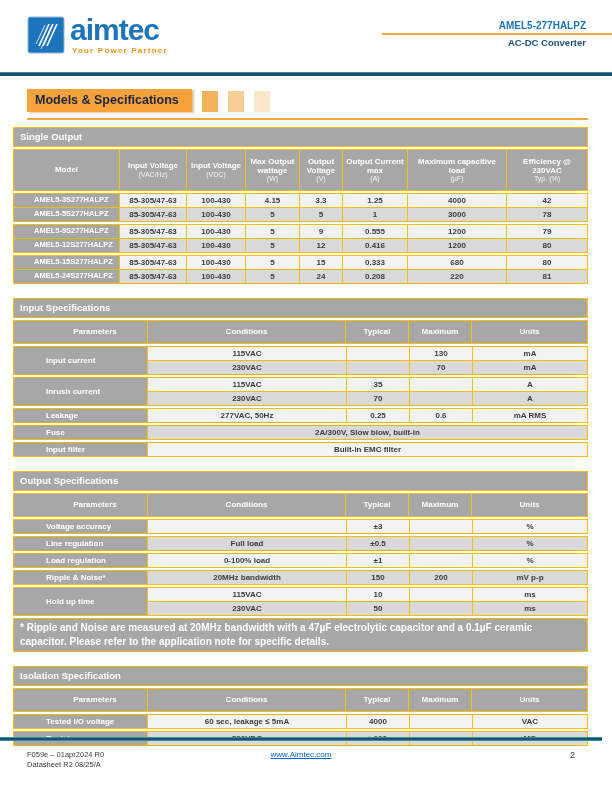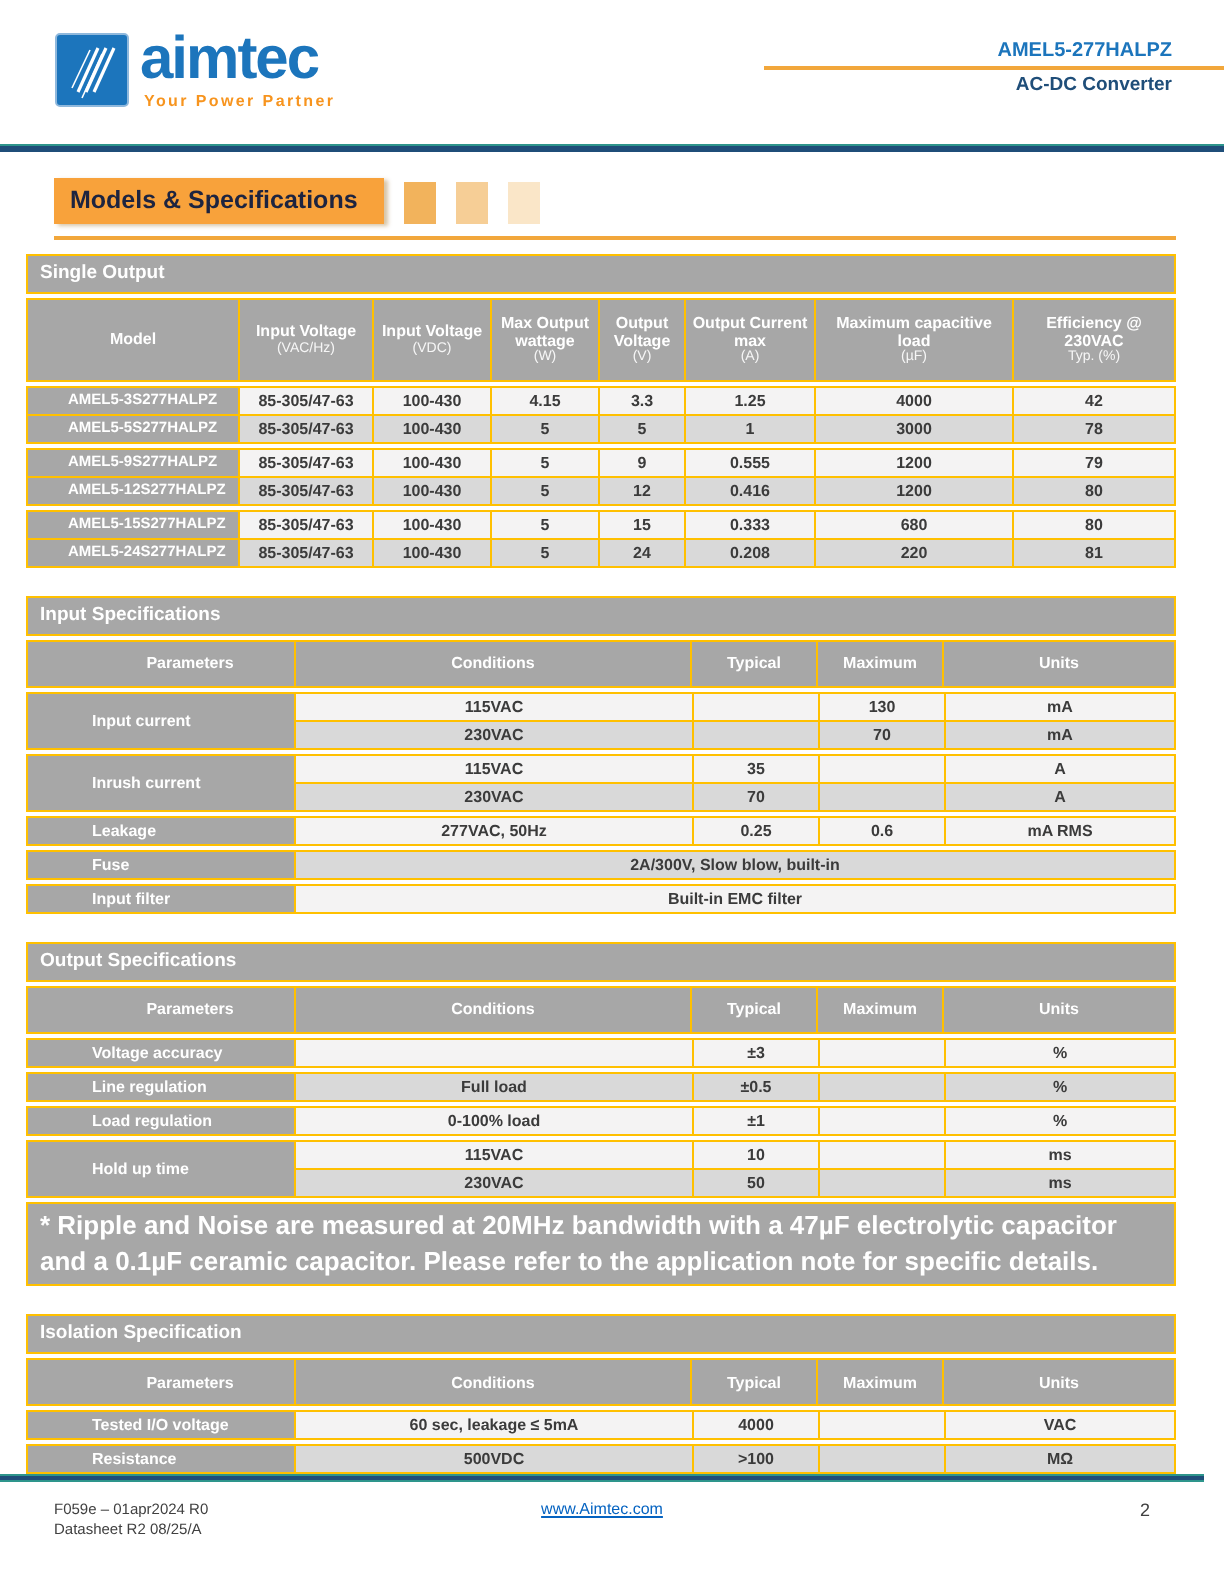--- a/index.html
+++ b/index.html
@@ -53,21 +53,21 @@
   .c-param { width:133px;padding-left:32px; } .c-cond { width:198px; } .c-typ { width:63px; }
   .c-max { width:63px; } .c-units { flex:1; }
   .c-span { flex:1; }
   .spec-head .cell { min-height:22px; }
   
   .s0 { width:105px; } .s1 { width:67px; } .s2 { width:59px; } .s3 { width:54px; }
   .s4 { width:43px; } .s5 { width:65px; } .s6 { width:99px; } .s7 { flex:1; }
   .so-head .cell { min-height:40px; }
   .model-cell { justify-content:flex-start; text-align:center; padding-left:20px; font-size:7.5px; }
   .footnote { background:var(--header-gray); border:1px solid var(--border-orange); color:#fff;
-              font-size:13px; font-weight:700; line-height:1.35; padding:2px 6px 3px; margin-top:2px; }
+              font-size:10px; font-weight:700; line-height:1.35; padding:2px 6px 3px; margin-top:2px; }
   
   .footer { position:absolute; left:0; right:10px; bottom:0; }
   .ftr-divider { height:4px;
     background:linear-gradient(180deg, var(--teal) 0 26%, var(--navy) 26% 74%, var(--teal) 74% 100%); }
   .ftr-row { display:flex; align-items:flex-start; padding:9px 27px 0 27px; font-size:7.5px; color:#404040; }
   .ftr-left { flex:1; line-height:1.35; }
   .ftr-center { flex:1; text-align:center; }
   .ftr-center a { color:var(--link-blue); text-decoration:underline; font-size:8px; }
   .ftr-right { flex:1; text-align:right; font-size:9px; }
   .footer-pad { height:22px; }
@@ -331,20 +331,31 @@
         <div class="grows">
           <div class="r">
             <div class="cell c-cond val shade-l">0-100% load</div>
             <div class="cell c-typ val shade-l">±1</div>
             <div class="cell c-max val shade-l"></div>
             <div class="cell c-units val shade-l">%</div>
           </div>
         </div>
       </div>
       <div class="grp">
+        <div class="cell c-param param">Ripple &amp; Noise*</div>
+        <div class="grows">
+          <div class="r">
+            <div class="cell c-cond val shade-d">20MHz bandwidth</div>
+            <div class="cell c-typ val shade-d">150</div>
+            <div class="cell c-max val shade-d">200</div>
+            <div class="cell c-units val shade-d">mV p-p</div>
+          </div>
+        </div>
+      </div>
+      <div class="grp">
         <div class="cell c-param param">Hold up time</div>
         <div class="grows">
           <div class="r">
             <div class="cell c-cond val shade-l">115VAC</div>
             <div class="cell c-typ val shade-l">10</div>
             <div class="cell c-max val shade-l"></div>
             <div class="cell c-units val shade-l">ms</div>
           </div>
           <div class="r">
             <div class="cell c-cond val shade-d">230VAC</div>

